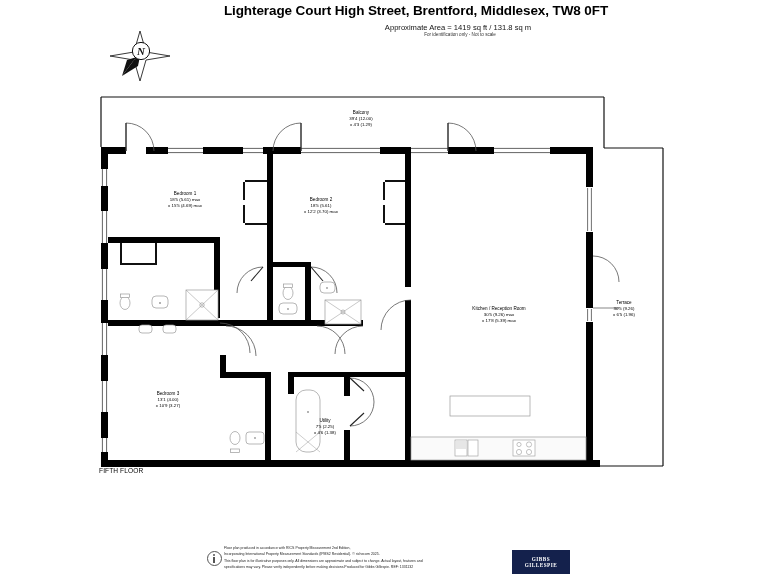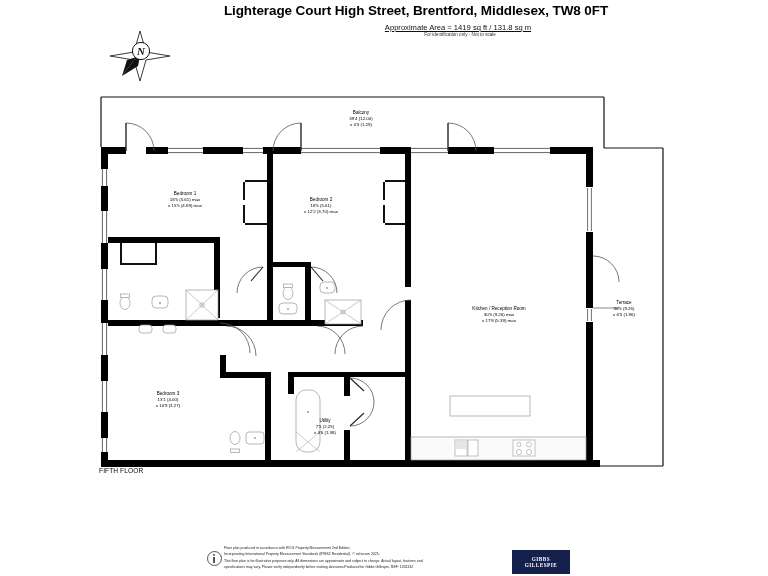--- a/index.html
+++ b/index.html
@@ -35,21 +35,20 @@
   }
   .area-line {
     position: absolute;
     top: 23px;
     left: 0; width: 768px;
     text-align: center;
     padding-left: 148px;
     box-sizing: border-box;
     font-size: 7.6px;
     color: #111;
-    text-decoration: underline;
   }
   .area-sub {
     position: absolute;
     top: 32px;
     left: 0; width: 768px;
     text-align: center;
     padding-left: 152px;
     box-sizing: border-box;
     font-size: 4.6px;
     color: #333;

